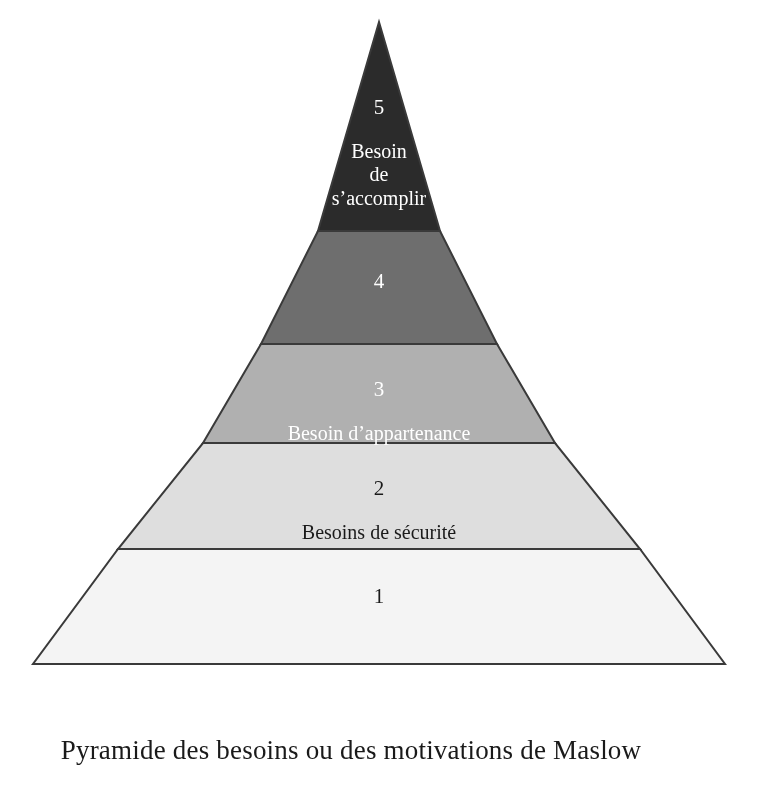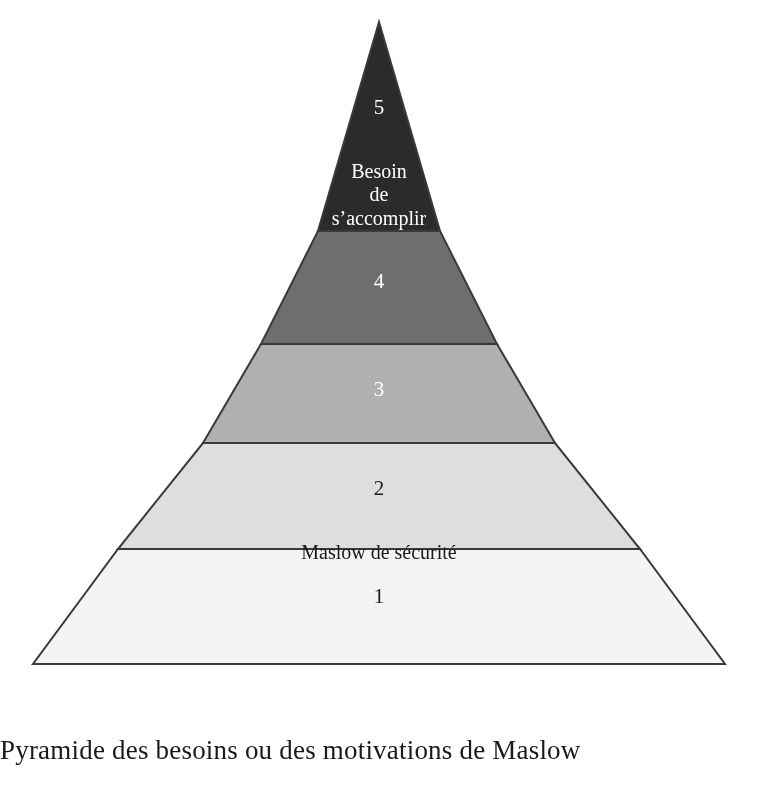--- a/index.html
+++ b/index.html
@@ -35,28 +35,27 @@
     white-space: pre-line;
   }
   .tier-number {
     display: block;
     font-size: 21px;
     margin-bottom: 1px;
   }
   .tier-text {
     display: block;
     font-size: 20px;
-    margin-top: 20px;
   }
   #caption {
     position: absolute;
     left: 0;
     top: 735px;
     width: 702px;
-    text-align: left;
+    text-align: center;
     font-size: 27px;
     letter-spacing: 0.2px;
     color: #1a1a1a;
   }
 </style>
 </head>
 <body>
 
 <div id="pyramid-figure">
 
@@ -79,25 +78,26 @@
 de
 s’accomplir</span>
   </div>
 
   <div class="tier-label" style="left:229px; top:250px; width:300px; color:#ffffff;">
     <span class="tier-number">4</span>
   </div>
 
   <div class="tier-label" style="left:179px; top:358px; width:400px; color:#ffffff;">
     <span class="tier-number">3</span>
+    <span class="tier-text">Besoin d’appartenance</span>
   </div>
 
   <div class="tier-label" style="left:179px; top:457px; width:400px; color:#1a1a1a;">
     <span class="tier-number">2</span>
-    <span class="tier-text">Maslow de sécurité</span>
+    <span class="tier-text">Besoins de sécurité</span>
   </div>
 
   <div class="tier-label" style="left:179px; top:565px; width:400px; color:#1a1a1a;">
     <span class="tier-number">1</span>
   </div>
 
   <div id="caption">Pyramide des besoins ou des motivations de Maslow</div>
 </div>
 
 </body></html>

